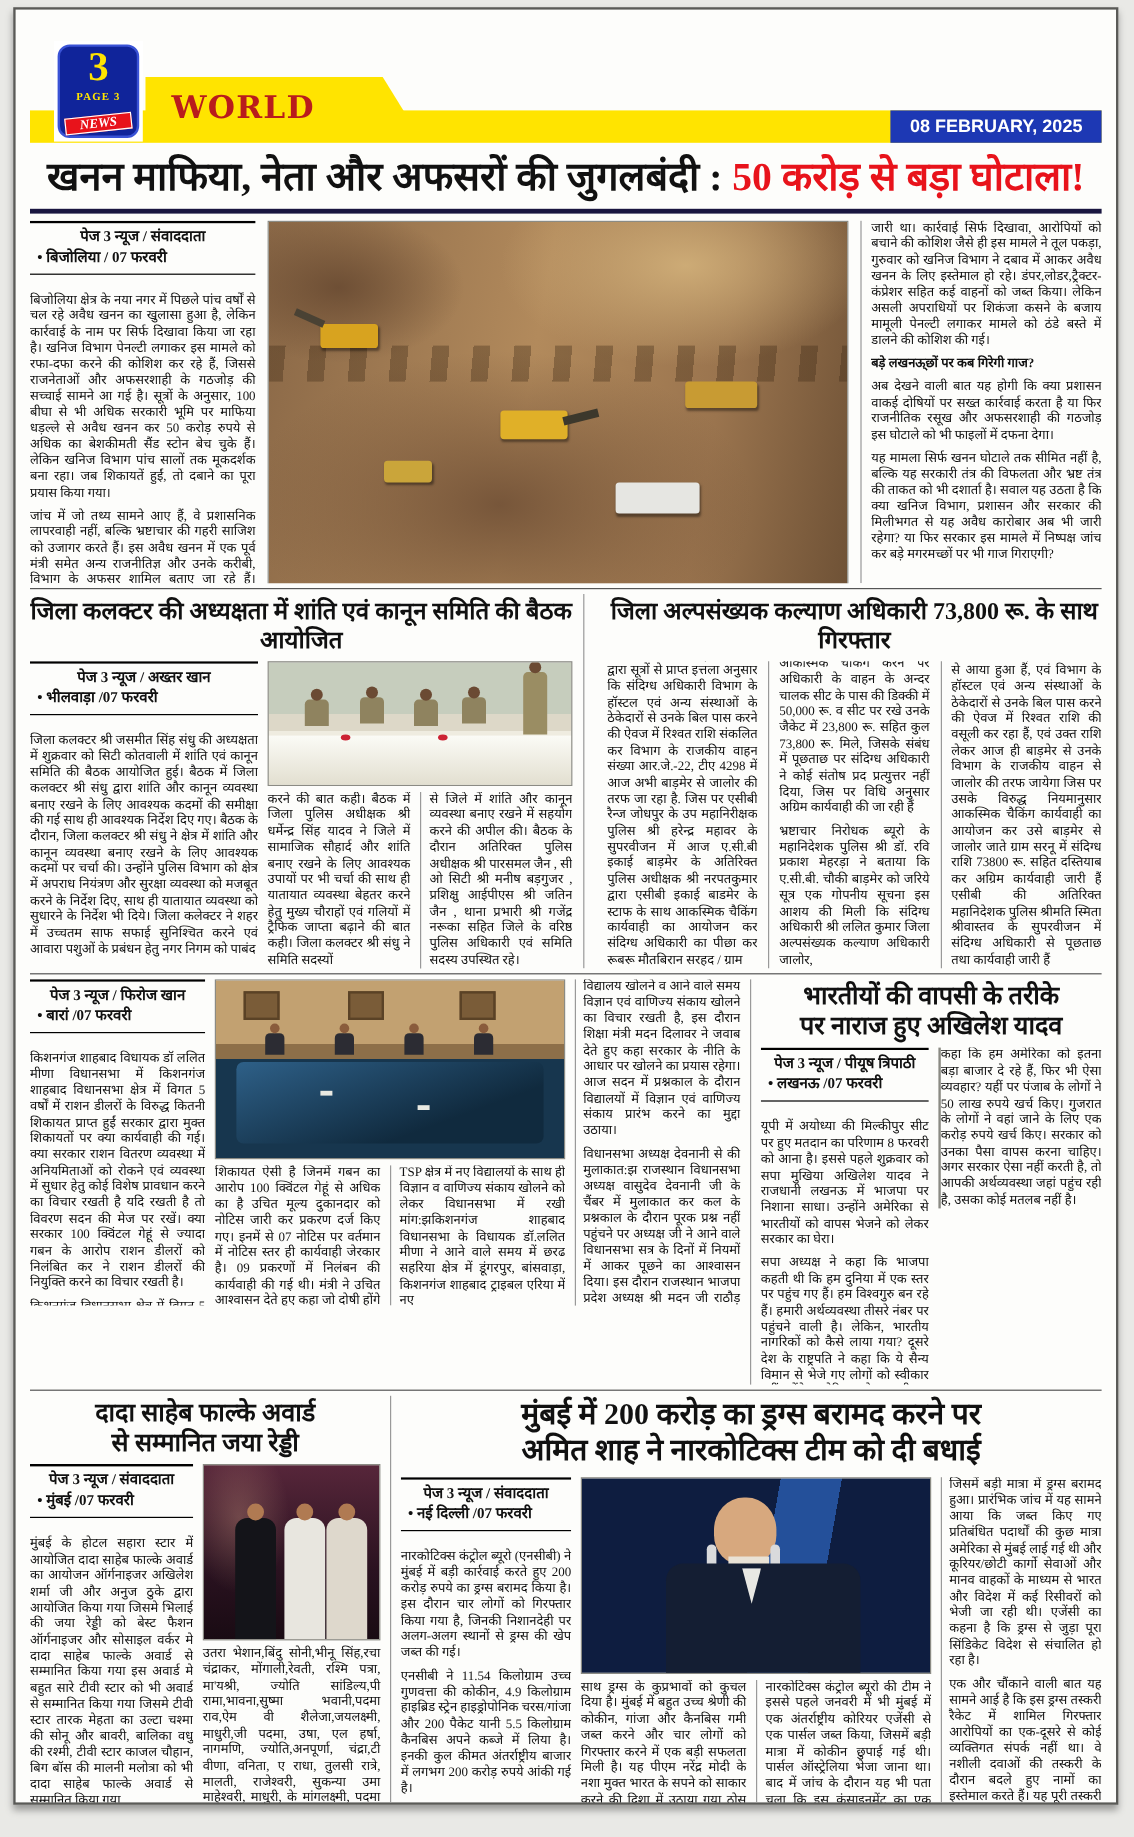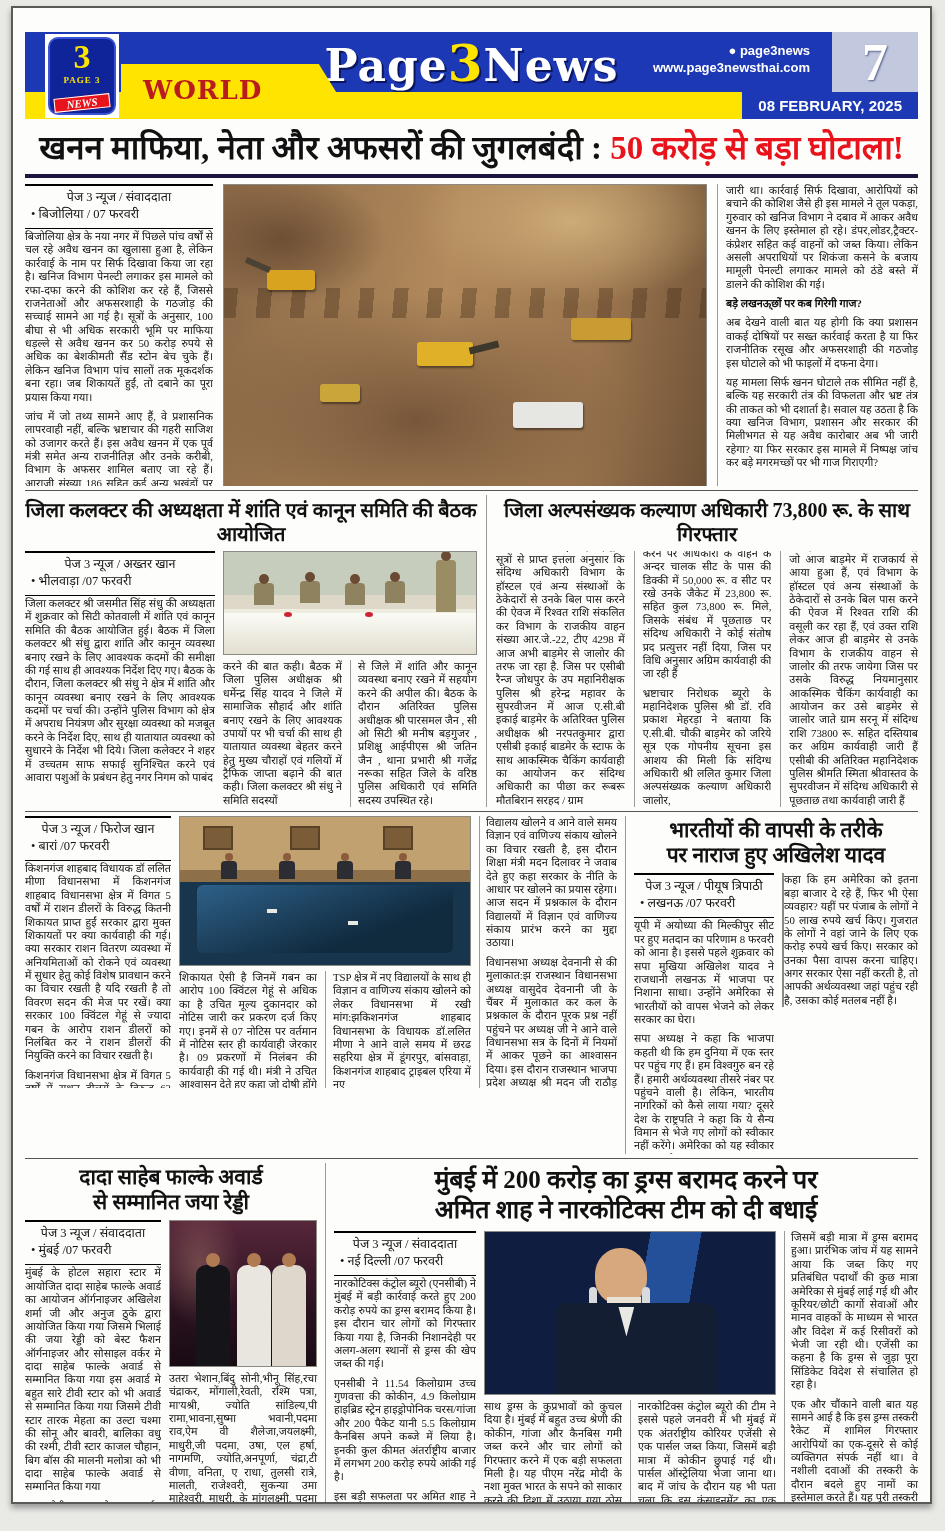--- a/index.html
+++ b/index.html
@@ -29,22 +29,22 @@
           justify-content:center;font-size:52px;font-weight:bold;color:#fff;text-shadow:1px 1px 2px #55608e;}
   .datebox{position:absolute;right:0;top:60px;height:27px;background:#1d38b4;color:#fff;font-weight:bold;
            display:flex;align-items:center;padding:0 16px;font-size:15px;font-family:"Liberation Sans",sans-serif;}
   
   .lead-headline{text-align:center;font-weight:bold;font-size:33px;line-height:44px;padding:6px 0 4px;
                  border-bottom:4px solid #1a1640;white-space:nowrap;overflow:hidden;}
   .lead-headline .red{color:#e8131b;}
   .rule-h{border-top:1.5px solid #555;margin:4px 0;}
   .vline{border-left:1px solid #999;}
   
-  .byline{border-top:2.5px solid #000;border-bottom:1.5px solid #000;font-weight:normal;font-size:12.5px;
-          padding:3px 2px 5px;margin-bottom:1px;line-height:17px;}
+  .byline{border-top:2.5px solid #000;border-bottom:1.5px solid #000;font-weight:bold;font-size:12.5px;
+          padding:3px 2px 5px;margin-bottom:15px;line-height:17px;}
   .byline .credit{display:block;text-align:center;}
   .byline .dateline{display:block;text-align:left;padding-left:4px;}
   .bt{font-size:10.8px;line-height:1.24;text-align:justify;}
   .bt p{margin:0 0 6px;}
   .subhead{font-weight:bold;}
   .art-headline{font-weight:bold;text-align:center;line-height:1.2;}
   .photo{border:1px solid #8b8b84;position:relative;overflow:hidden;}
   
   .lead-body{display:flex;gap:10px;height:302px;overflow:hidden;padding-top:6px;}
   .lead-c1{width:188px;overflow:hidden;}
@@ -60,21 +60,21 @@
   .v1:after{content:"";position:absolute;left:-22px;top:-8px;width:26px;height:6px;background:#4a4234;transform:rotate(24deg);}
   .v2{left:40%;top:52%;width:56px;height:24px;background:#e0b028;}
   .v2:after{content:"";position:absolute;right:-26px;top:2px;width:30px;height:7px;background:#3c382c;transform:rotate(-14deg);}
   .v3{left:72%;top:44%;width:60px;height:22px;background:#c89b33;}
   .v4{left:60%;top:72%;width:70px;height:26px;background:#e6e6e2;}
   .v5{left:20%;top:66%;width:40px;height:18px;background:#caa53a;}
   .pit{position:absolute;left:0;right:0;top:34%;height:10%;background:repeating-linear-gradient(95deg,rgba(60,40,20,.35) 0 14px,rgba(0,0,0,0) 14px 34px);}
   
   .row2{display:flex;height:312px;overflow:hidden;}
   .art-meeting{width:452px;padding-right:9px;overflow:hidden;}
-  .art-acb{flex:1;padding-left:9px;overflow:hidden;}
+  .art-acb{flex:1;padding-left:19px;overflow:hidden;}
   .hl20{font-size:20px;padding:3px 0 5px;}
   .meet-grid{display:flex;gap:8px;}
   .meet-c1{width:190px;overflow:hidden;}
   .meet-right{flex:1;display:flex;flex-direction:column;}
   .photo-meet{height:102px;background:linear-gradient(#c6cdbd 0 42%,#ddd8c8 42% 56%,#efece0 56% 100%);margin-bottom:5px;}
   .pm-table{position:absolute;left:0;right:0;bottom:0;height:40%;background:linear-gradient(#fbfbf6,#e2dfd0);}
   .pm-p{position:absolute;width:20px;height:22px;background:#8f835f;border-radius:4px 4px 0 0;}
   .pm-p:before{content:"";position:absolute;left:5px;top:-9px;width:10px;height:10px;border-radius:50%;background:#6b4a33;}
   .pm-stand{height:52px;top:8%;background:#9a8d63;}
   .pm-flower{position:absolute;bottom:36%;width:8px;height:5px;background:#c23;border-radius:50%;}
@@ -141,30 +141,20 @@
   .drugs-cols{display:flex;gap:8px;flex:1;overflow:hidden;}
   .drugs-cols>div{flex:1;overflow:hidden;}
 </style>
 </head>
 <body>
 
 <div class="paper">
  <div class="sheet">
 
   <header class="header">
-    <div class="h-blue">
-      <div class="masthead">
-        <span>Page</span><span class="m3">3</span><span>News</span>
-      </div>
-      <div class="social">
-        <div><span>●</span> <span>page3news</span></div>
-        <div>www.page3newsthai.com</div>
-      </div>
-      <div class="pageno">7</div>
-    </div>
     <div class="h-yellow"></div>
     <div class="datebox">08 FEBRUARY, 2025</div>
     <div class="logo-box">
       <div class="logo-inner">
         <span class="logo-3">3</span>
         <span class="logo-page3">PAGE 3</span>
         <span class="logo-news">NEWS</span>
       </div>
     </div>
     <div class="world">

